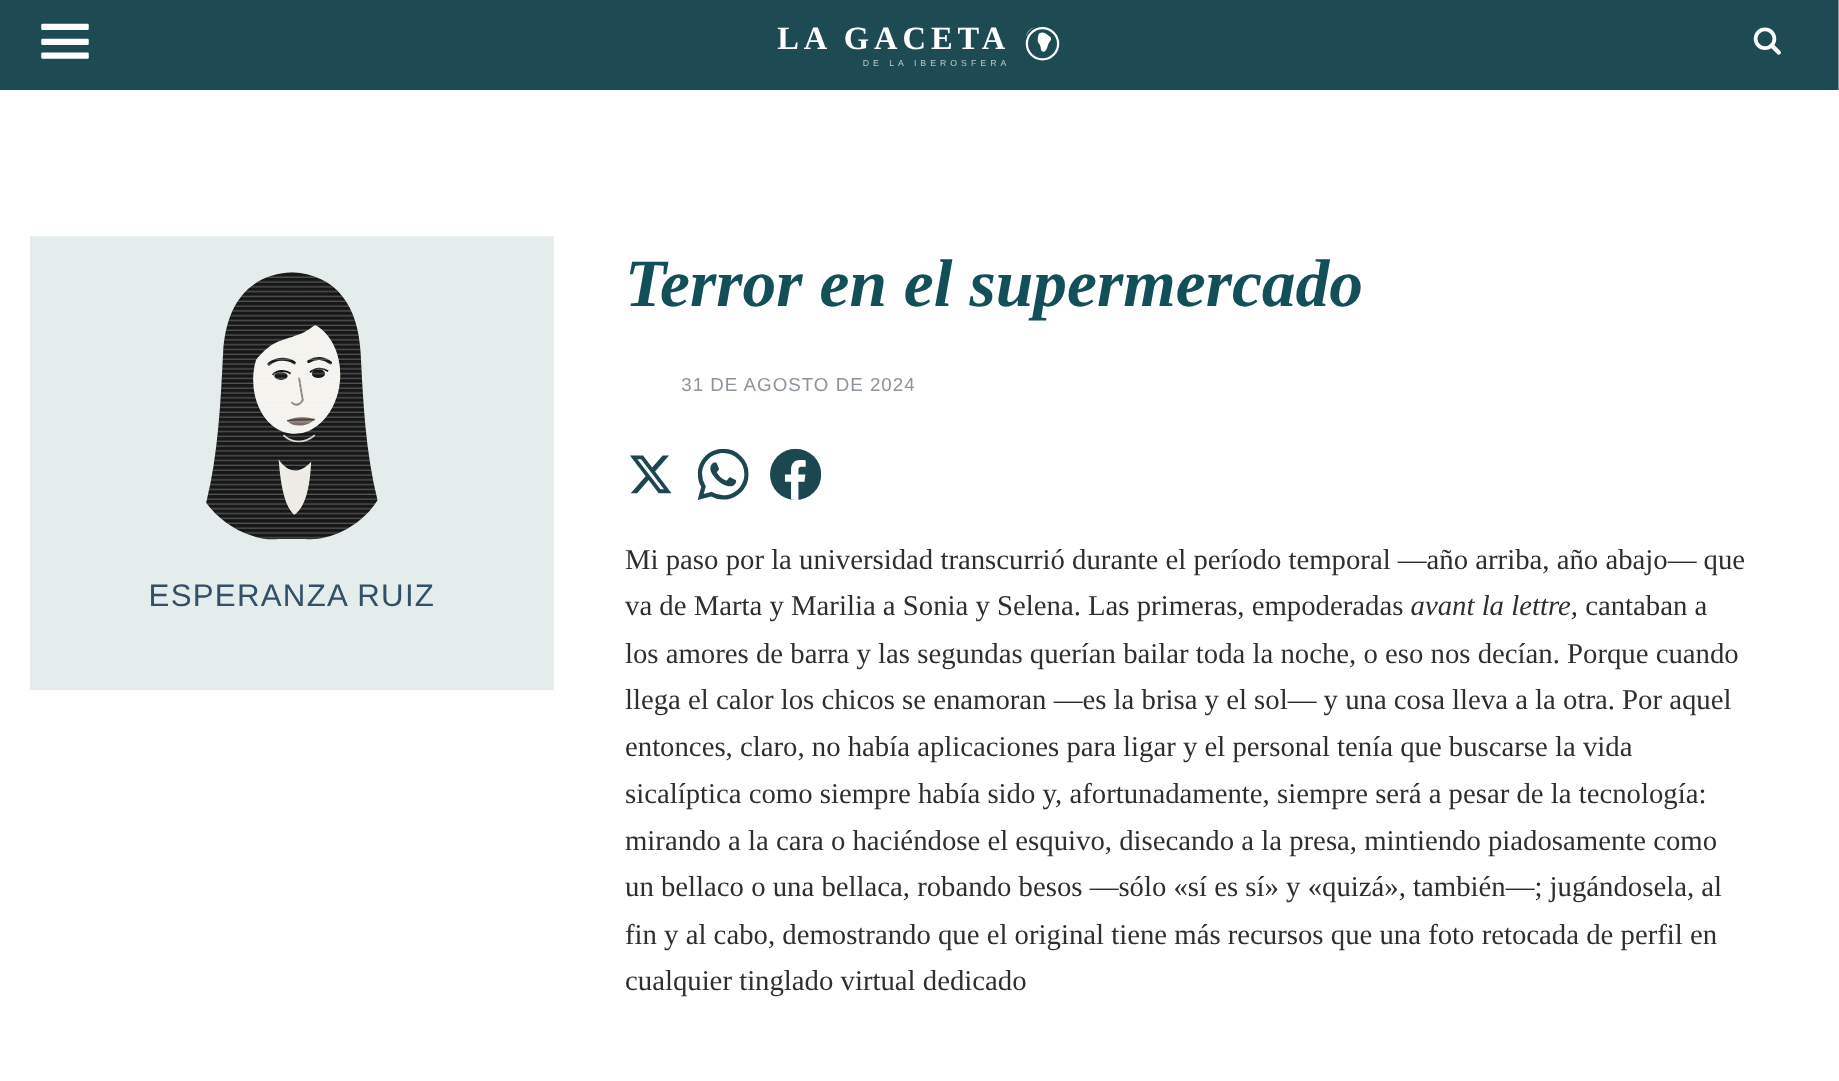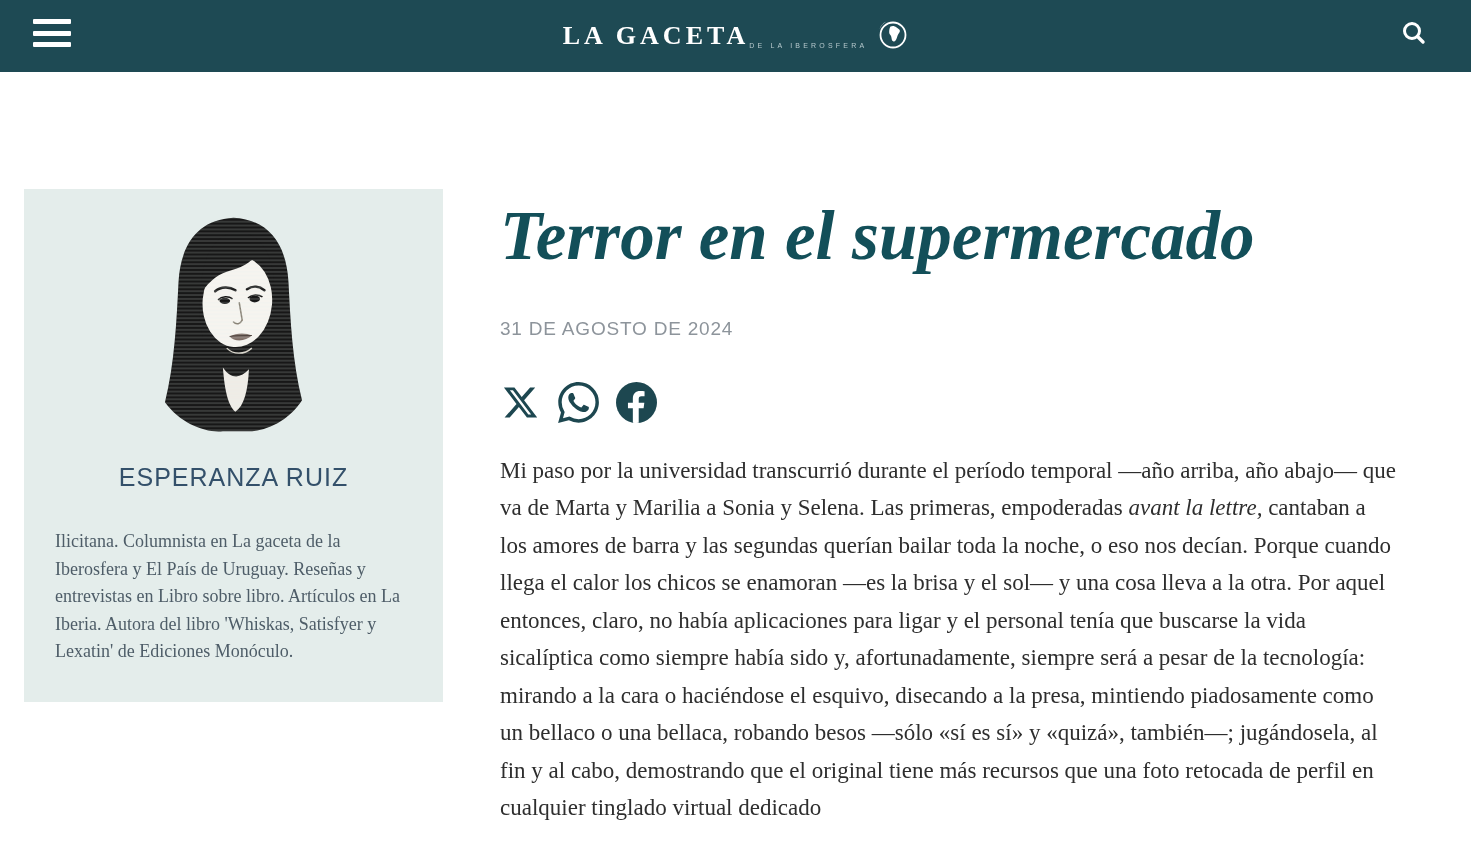--- a/index.html
+++ b/index.html
@@ -23,57 +23,57 @@
     height:72px;background:var(--header-bg);position:relative;
     display:flex;align-items:center;justify-content:center;
   }
   .menu-btn{
     position:absolute;left:33px;top:17px;width:38px;height:32px;
     background:none;border:none;padding:2px 0;cursor:pointer;
     display:flex;flex-direction:column;justify-content:space-between;
   }
   .menu-btn span{display:block;height:5px;background:#ffffff;border-radius:1px;}
   .logo{display:flex;align-items:center;gap:9px;color:#fff;cursor:pointer;text-decoration:none;}
-  .logo-text{display:flex;align-items:center;justify-content:center;}
+  .logo-text{display:flex;flex-direction:column;align-items:center;justify-content:center;}
   .logo-title{
     font-family:"Liberation Serif",serif;font-weight:bold;
     font-size:26px;letter-spacing:4px;color:#ffffff;line-height:1;
   }
   .logo-sub{
     font-size:7px;letter-spacing:3.2px;color:#b7c9cd;margin-top:4px;align-self:flex-end;
   }
   .search-btn{
     position:absolute;right:40px;top:17px;width:34px;height:34px;
     background:none;border:none;padding:0;cursor:pointer;color:#ffffff;
   }
   
   .layout{display:flex;align-items:flex-start;padding:117px 0 0 24px;}
   
   .author-card{
     width:419px;flex:none;background:var(--card-bg);
-    padding:24px 0 36px;text-align:center;
+    padding:24px 0 60px;text-align:center;
   }
   .portrait{display:block;margin:0 auto;}
   .author-name{
     margin:28px 0 0;font-size:25px;font-weight:400;letter-spacing:1px;
     color:var(--name-slate);
   }
   .author-bio{
     margin:36px 31px 0;text-align:left;
     font-family:"Liberation Serif",serif;font-size:18px;line-height:27.5px;
     color:var(--bio-slate);
   }
   
   .article{margin-left:57px;margin-top:6px;width:900px;}
   .article-title{
     margin:0;font-family:"Liberation Serif",serif;font-style:italic;font-weight:700;
-    font-size:69px;line-height:1.2;color:var(--title-teal);
+    font-size:54px;line-height:1.2;color:var(--title-teal);
   }
   .article-date{
-    margin-top:40px;font-size:19px;letter-spacing:0.8px;color:var(--date-gray);
+    margin-top:40px;font-size:15px;letter-spacing:0.8px;color:var(--date-gray);margin-left:45px;
   }
   .share-row{margin-top:42px;display:flex;align-items:center;gap:17px;}
   .share-btn{
     width:41px;height:41px;background:none;border:none;padding:0;cursor:pointer;
     color:var(--accent-teal);display:flex;align-items:center;justify-content:center;
   }
   .share-btn svg{display:block;}
   .article-body{
     margin:29px 0 0;width:897px;
     font-family:"Liberation Serif",serif;font-size:23px;line-height:37.5px;
@@ -156,21 +156,20 @@
 
       <path d="M88,140 C95,147 106,147 114,140" fill="none" stroke="#d9d4c9" stroke-width="1.4"></path>
 
       <path d="M95,5 C57,7 40,34 38,72 C36,112 34,156 24,196
                C40,218 66,228 84,226 L106,226 C126,228 152,216 166,194
                C156,154 154,112 152,72 C150,34 133,7 95,5 Z" fill="url(#scan)"></path>
     </svg>
 
     <h2 class="author-name">ESPERANZA RUIZ</h2>
 
-    <p class="author-bio">Ilicitana. Columnista en La gaceta de la Iberosfera y El País de Uruguay. Reseñas y entrevistas en Libro sobre libro. Artículos en La Iberia. Autora del libro 'Whiskas, Satisfyer y Lexatin' de Ediciones Monóculo.</p>
   </aside>
 
   <article class="article">
     <h1 class="article-title">Terror en el supermercado</h1>
 
     <div class="article-date">31 DE AGOSTO DE 2024</div>
 
     <div class="share-row">
       <button class="share-btn" aria-label="share on X">
         <span>

